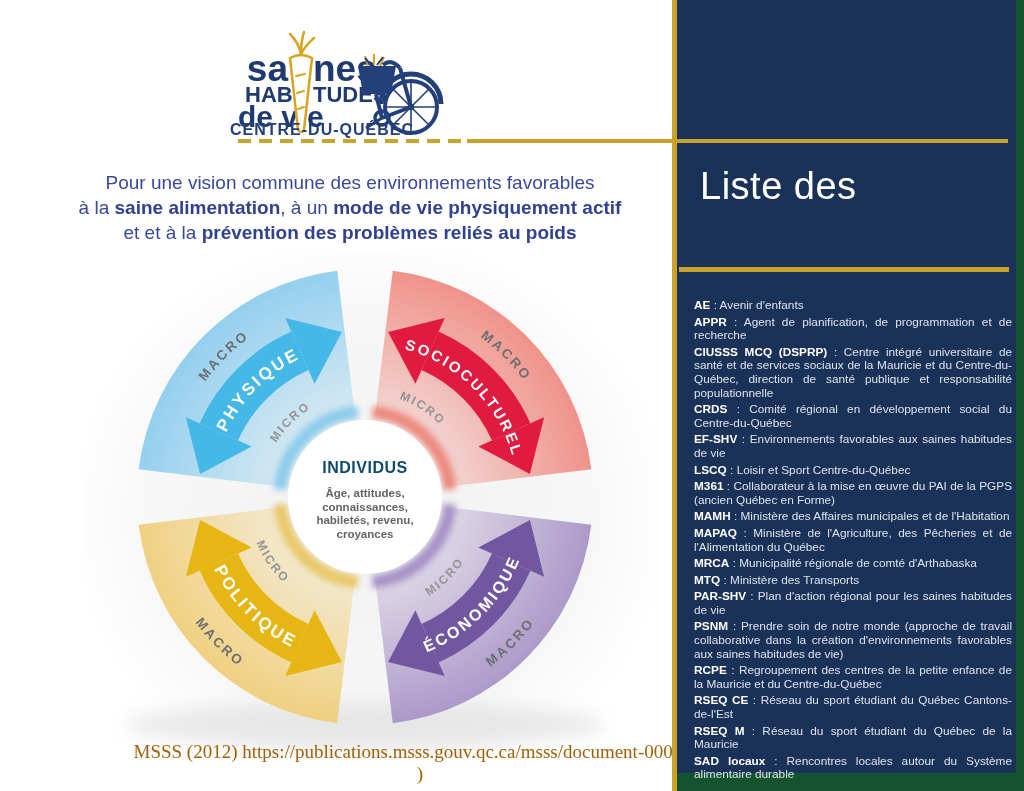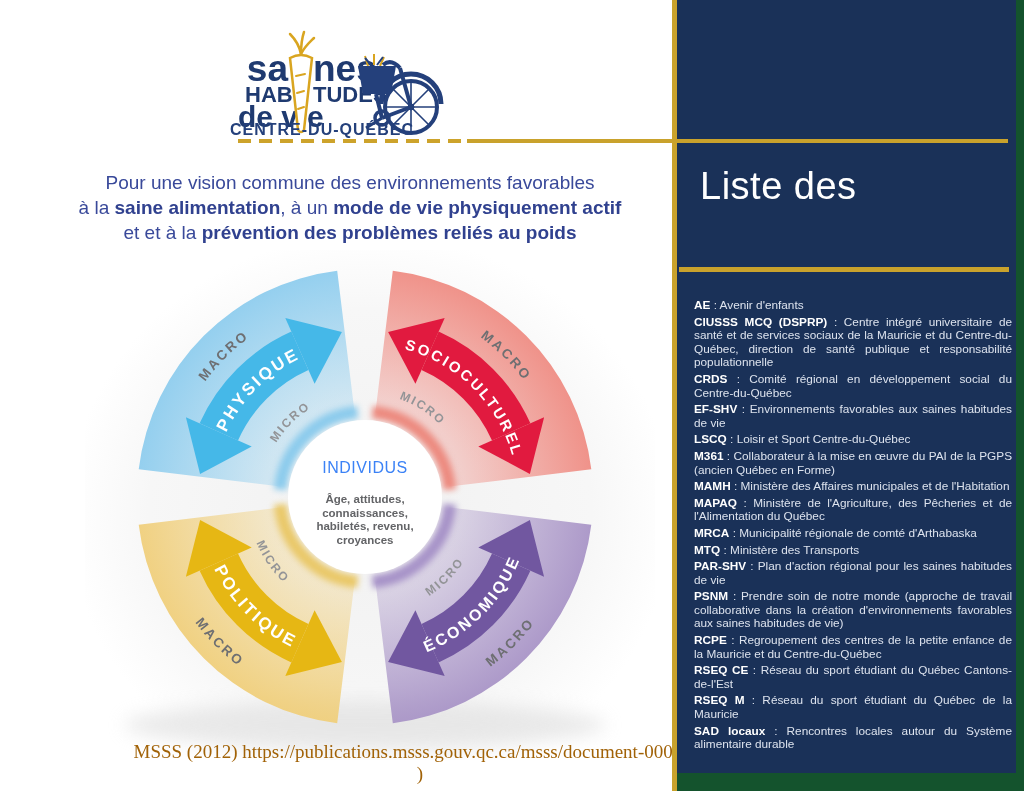--- a/index.html
+++ b/index.html
@@ -21,21 +21,21 @@
   .heading .b{font-weight:bold;color:#30418f;}
 
   
   .diagram-bg{position:absolute;left:85px;top:250px;width:570px;height:510px;
       background:radial-gradient(ellipse at 50% 52%, #f1f1f1 0%, #f7f7f7 55%, #ffffff 75%);}
   #diag{position:absolute;left:95px;top:257px;}
   .arclbl{fill:#ffffff;font-weight:bold;letter-spacing:2.5px;}
   .macrolbl{fill:#6e6f72;font-weight:bold;font-size:13.5px;letter-spacing:2.5px;}
   .microlbl{fill:#939497;font-weight:bold;font-size:12px;letter-spacing:2px;}
   .center-text{position:absolute;left:285px;top:459px;width:160px;text-align:center;}
-  .center-text .t{font-size:16px;font-weight:normal;color:#3b82f6;letter-spacing:.5px;margin-bottom:16px;}
+  .center-text .t{font-size:16px;font-weight:bold;color:#0c4a6e;letter-spacing:.5px;margin-bottom:10px;}
   .center-text .l{font-size:11.5px;font-weight:bold;color:#636467;line-height:13.5px;}
 
   
   .citation{position:absolute;left:130px;top:741px;width:580px;text-align:center;
             font-family:"Liberation Serif","DejaVu Serif",serif;
             font-size:19px;color:#a16207;}
 
   
   .goldline-v{position:absolute;left:672px;top:0;width:5px;height:791px;background:#c9a22c;z-index:6;}
   .panel{position:absolute;left:677px;top:0;width:347px;height:791px;background:#14532d;}
@@ -185,20 +185,21 @@
   <div class="citation">MSSS (2012) https://publications.msss.gouv.qc.ca/msss/document-000481/ )</div>
 </div>
 
 <div class="panel">
   <div class="panel-inner"></div>
   <h1><span>Liste des</span><br>
       </h1>
   <div class="divider"></div>
   <div class="acrolist" id="acrolist">
       <p><span class="ak">AE</span><span> : </span><span class="ad">Avenir d'enfants</span></p>
+      <p><span class="ak">APPR</span><span> : </span><span class="ad">Agent de planification, de programmation et de recherche</span></p>
       <p><span class="ak">CIUSSS MCQ (DSPRP)</span><span> : </span><span class="ad">Centre intégré universitaire de santé et de services sociaux de la Mauricie et du Centre-du-Québec, direction de santé publique et responsabilité populationnelle</span></p>
       <p><span class="ak">CRDS</span><span> : </span><span class="ad">Comité régional en développement social du Centre-du-Québec</span></p>
       <p><span class="ak">EF-SHV</span><span> : </span><span class="ad">Environnements favorables aux saines habitudes de vie</span></p>
       <p><span class="ak">LSCQ</span><span> : </span><span class="ad">Loisir et Sport Centre-du-Québec</span></p>
       <p><span class="ak">M361</span><span> : </span><span class="ad">Collaborateur à la mise en œuvre du PAI de la PGPS (ancien Québec en Forme)</span></p>
       <p><span class="ak">MAMH</span><span> : </span><span class="ad">Ministère des Affaires municipales et de l'Habitation</span></p>
       <p><span class="ak">MAPAQ</span><span> : </span><span class="ad">Ministère de l'Agriculture, des Pêcheries et de l'Alimentation du Québec</span></p>
       <p><span class="ak">MRCA</span><span> : </span><span class="ad">Municipalité régionale de comté d'Arthabaska</span></p>
       <p><span class="ak">MTQ</span><span> : </span><span class="ad">Ministère des Transports</span></p>
       <p><span class="ak">PAR-SHV</span><span> : </span><span class="ad">Plan d'action régional pour les saines habitudes de vie</span></p>

